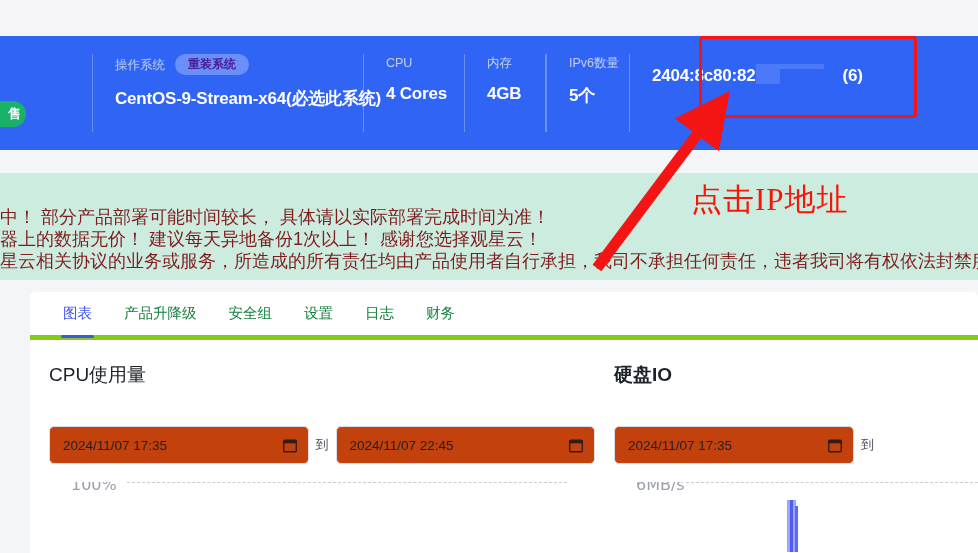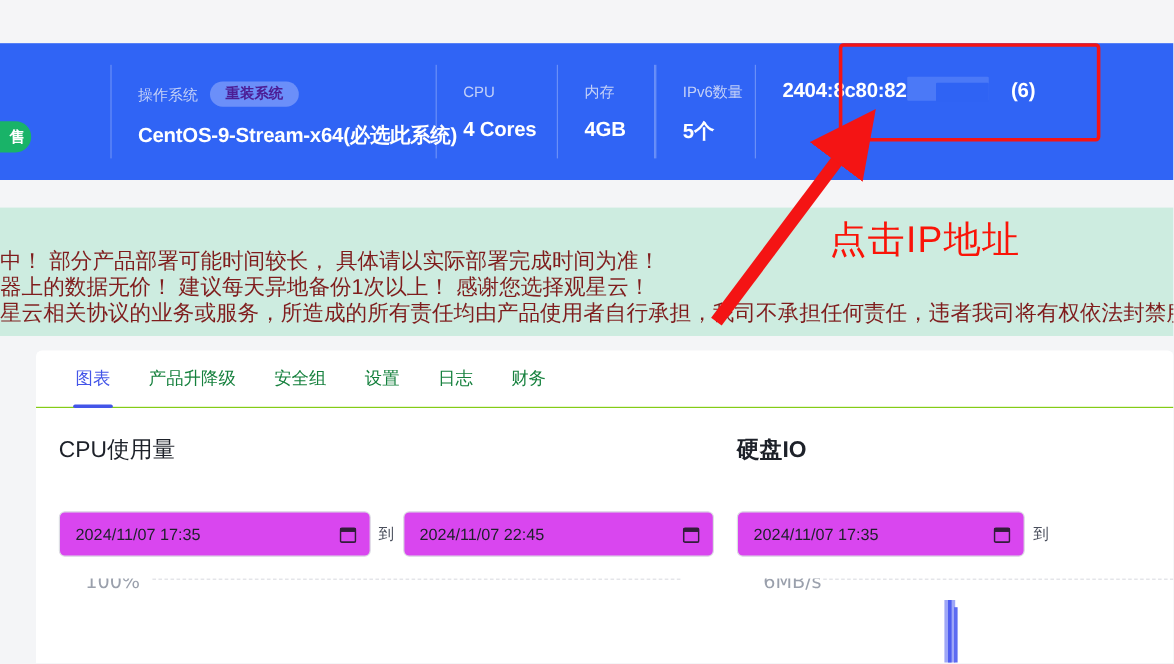--- a/index.html
+++ b/index.html
@@ -25,21 +25,21 @@
     width: 48px; height: 26px; border-radius: 13px;
     background: #19b368; color: #fff;
     font-size: 13px; font-weight: 700;
     display: flex; align-items: center; justify-content: flex-end;
     padding-right: 5px; letter-spacing: 0px;
   }
   .divider { width: 1px; background: rgba(255,255,255,0.28); margin: 18px 0; flex: 0 0 1px; }
   .cell { padding: 18px 0 0 22px; position: relative; }
   .cell-label {
     font-size: 12.5px; color: #c3d0f7; line-height: 18px; font-weight: 400;
-    display: flex; align-items: center; gap: 10px; white-space: nowrap; margin-top: 14px;
+    display: flex; align-items: center; gap: 10px; white-space: nowrap;
   }
   .reinstall-pill {
     background: #6b8ff9; color: #4c1d95; font-size: 12px; font-weight: 700;
     border-radius: 12px; padding: 3px 13px; line-height: 15px;
   }
   .cell-value {
     margin-top: 12px; font-size: 17px; font-weight: 700; color: #ffffff;
     white-space: nowrap; letter-spacing: -0.2px;
   }
   .cell-os { width: 270px; }
@@ -75,54 +75,55 @@
     font-size: 18px; color: #7f1d1d; line-height: 22px;
   }
   .nl1 { top: 206px; }
   .nl2 { top: 228px; }
   .nl3 { top: 250px; }
 
   .annotation {
     position: absolute; left: 691px; top: 179px;
     color: #fa1408; font-size: 31px; font-weight: 400; letter-spacing: 1px;
     white-space: nowrap;
+    font-family: Liberation Serif, serif;
   }
 
   
   .arrow-layer { position: absolute; left: 0; top: 0; width: 978px; height: 553px; pointer-events: none; }
 
   
   .card {
     position: absolute; left: 30px; top: 292px; width: 948px; height: 261px;
     background: #ffffff; border-radius: 5px 5px 0 0;
   }
   .tabs {
     display: flex; align-items: center; gap: 0;
-    height: 48px; padding: 0 17px; border-bottom: 1px solid #84cc16;
+    height: 48px; padding: 0 17px; border-bottom: 5px solid #84cc16;
   }
   .tab {
     position: relative; height: 48px; display: flex; align-items: center;
     padding: 0 16px; font-size: 14.5px; color: #15803d; cursor: pointer; white-space: nowrap;
   }
   .tab.active { color: #4355e8; }
   .tab.active::after {
     content: ""; position: absolute; left: 14px; right: 14px; bottom: 0;
     height: 3px; background: #4355e8; border-radius: 2px;
   }
 
   .charts { display: flex; }
   .chart-pane { position: relative; padding: 22px 0 0 19px; }
   .pane-left { width: 565px; }
   .pane-right { width: 383px; }
   .chart-title { font-size: 19px; color: #1d2129; font-weight: 400; }
   .chart-title.bold { font-weight: 700; }
   .range-row { display: flex; align-items: center; margin-top: 38px; gap: 7px; }
   .date-field {
     width: 265px; height: 38px; border: 1px solid #dcdee3; border-radius: 5px;
-    background: #d946ef; display: flex; align-items: center; justify-content: space-between;
+    background: #c2410c; display: flex; align-items: center; justify-content: space-between;
     padding: 0 11px 0 13px; font-size: 13.5px; color: #1d2129; cursor: text;
   }
   .date-field.narrow { width: 240px; }
   .range-sep { font-size: 13px; color: #4a4f5c; }
   .cal-icon { width: 14px; height: 15px; flex: 0 0 14px; opacity: .85; }
 
   .plot { position: relative; margin-top: 18px; height: 70px; overflow: hidden; }
   .y-tick {
     position: absolute; left: 22px; top: -7px;
     font-size: 16px; color: #9aa0ac; font-family: "DejaVu Sans", sans-serif;

